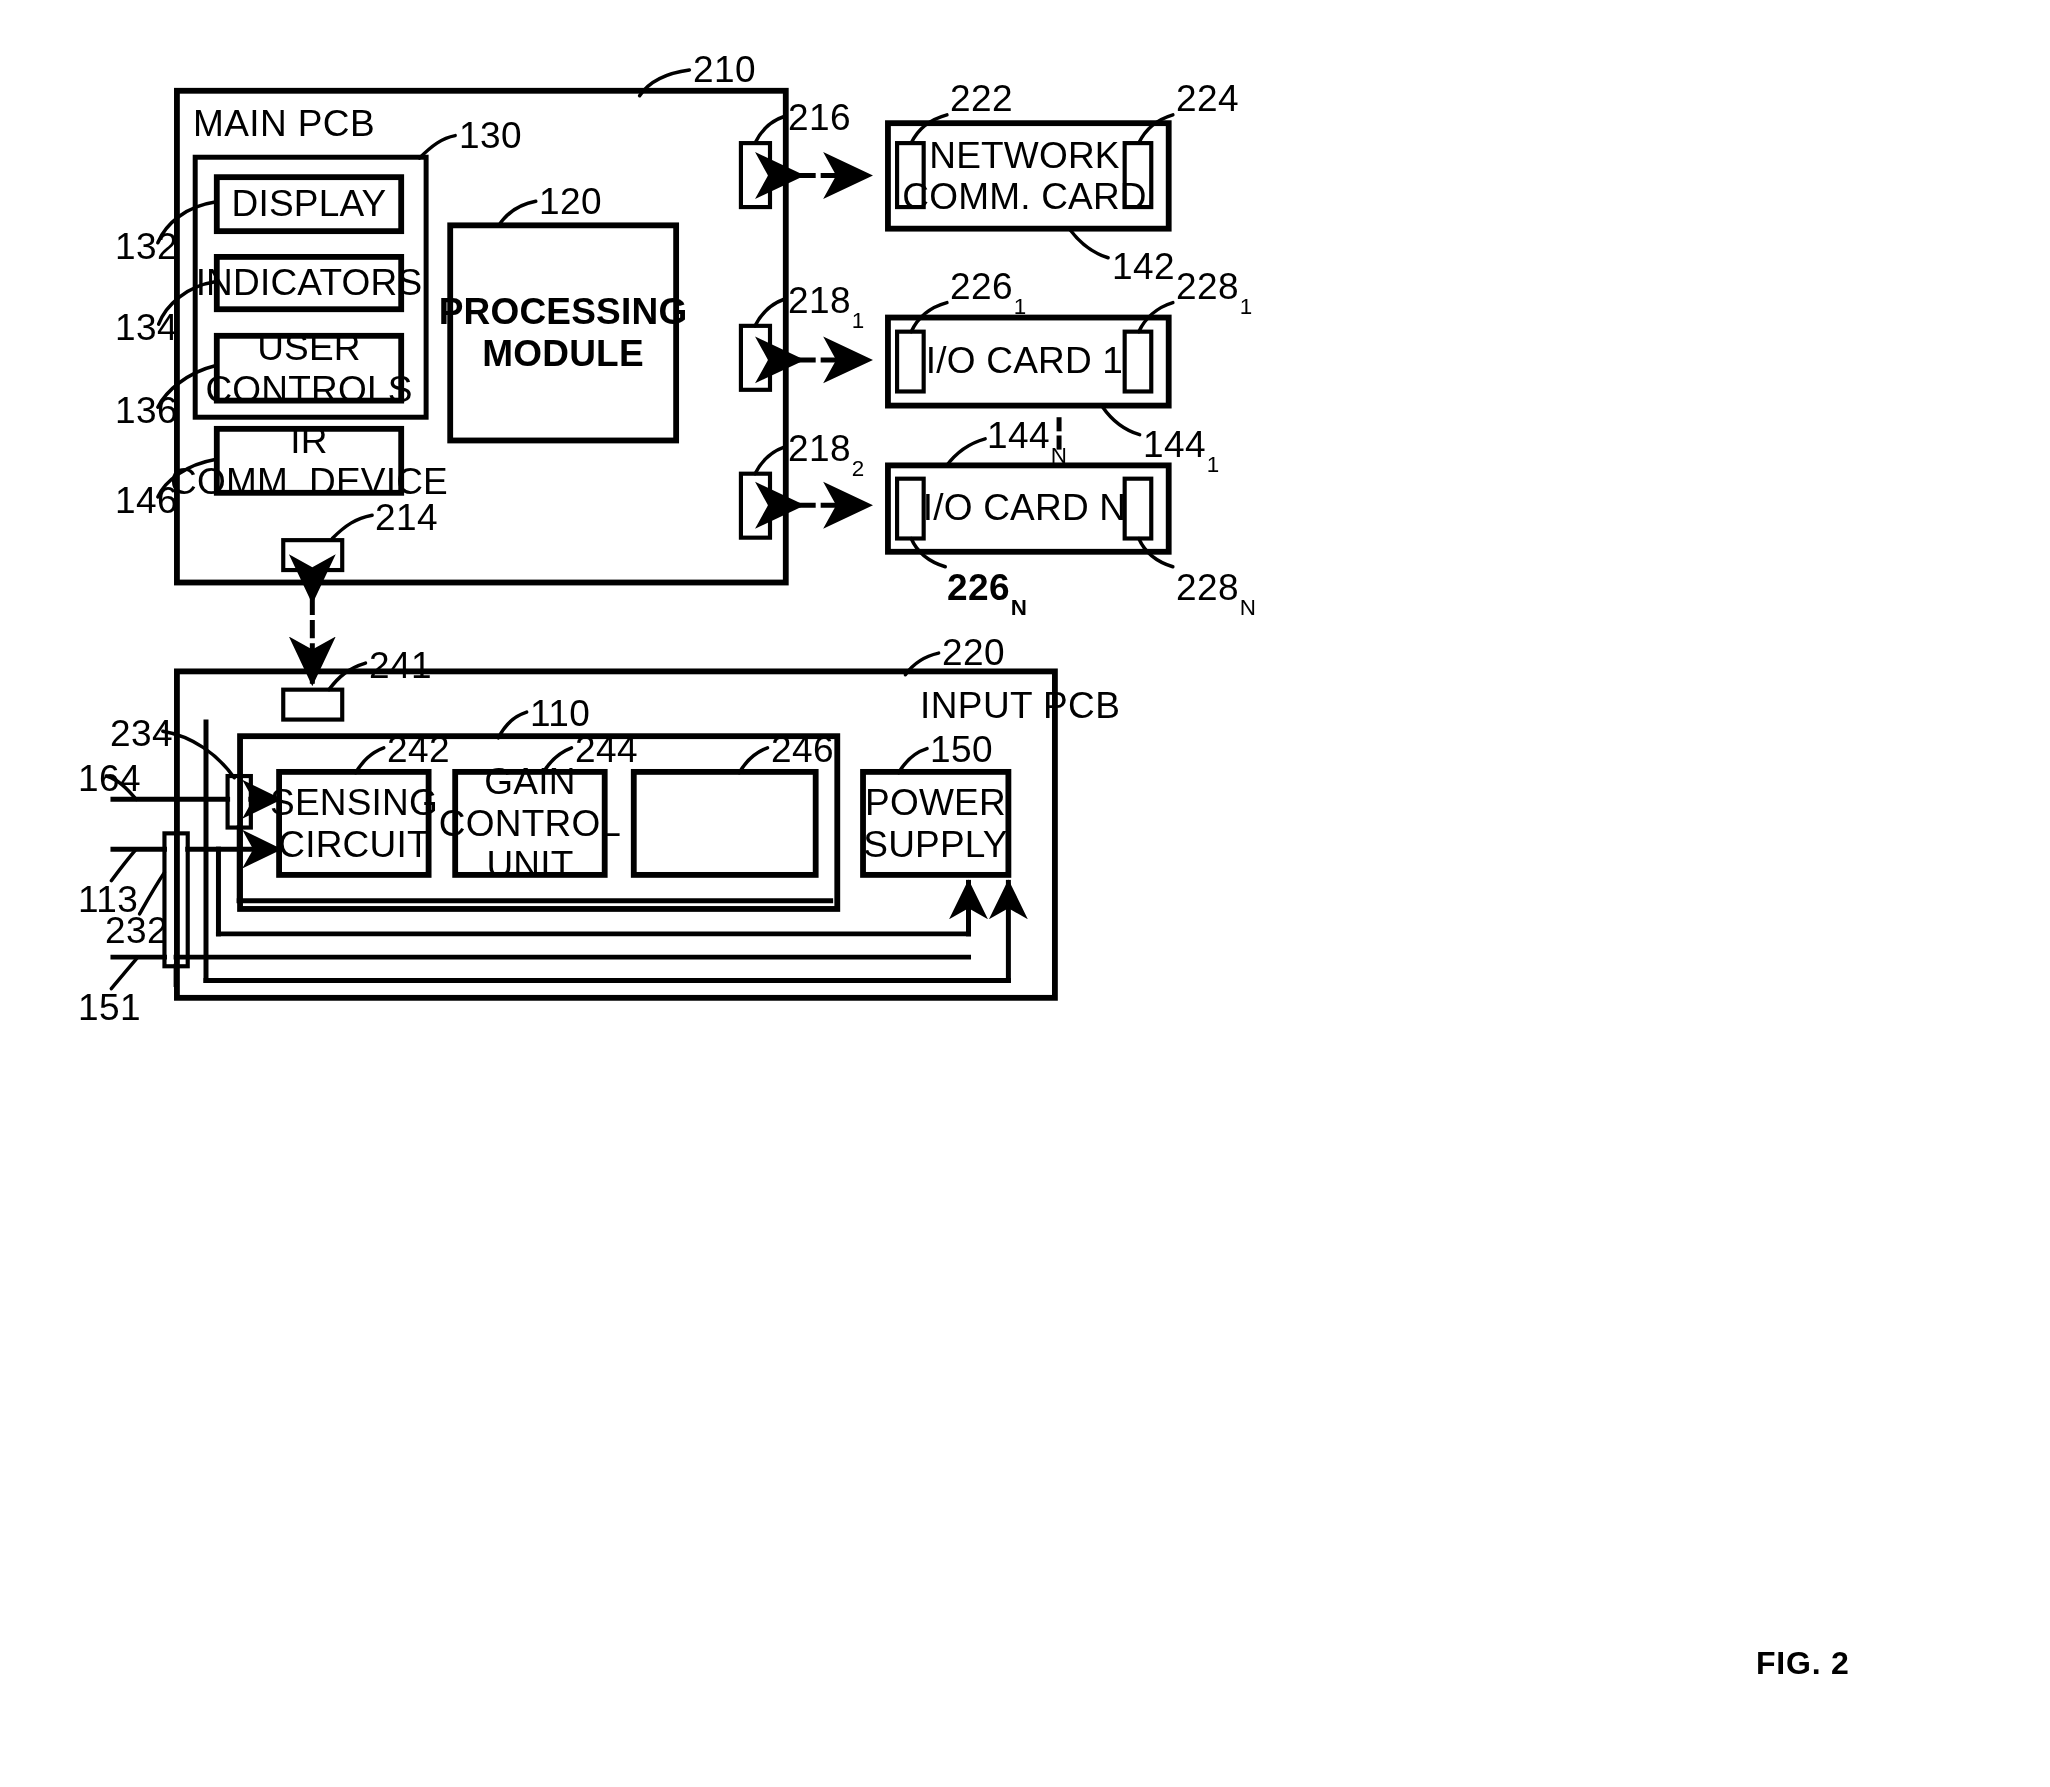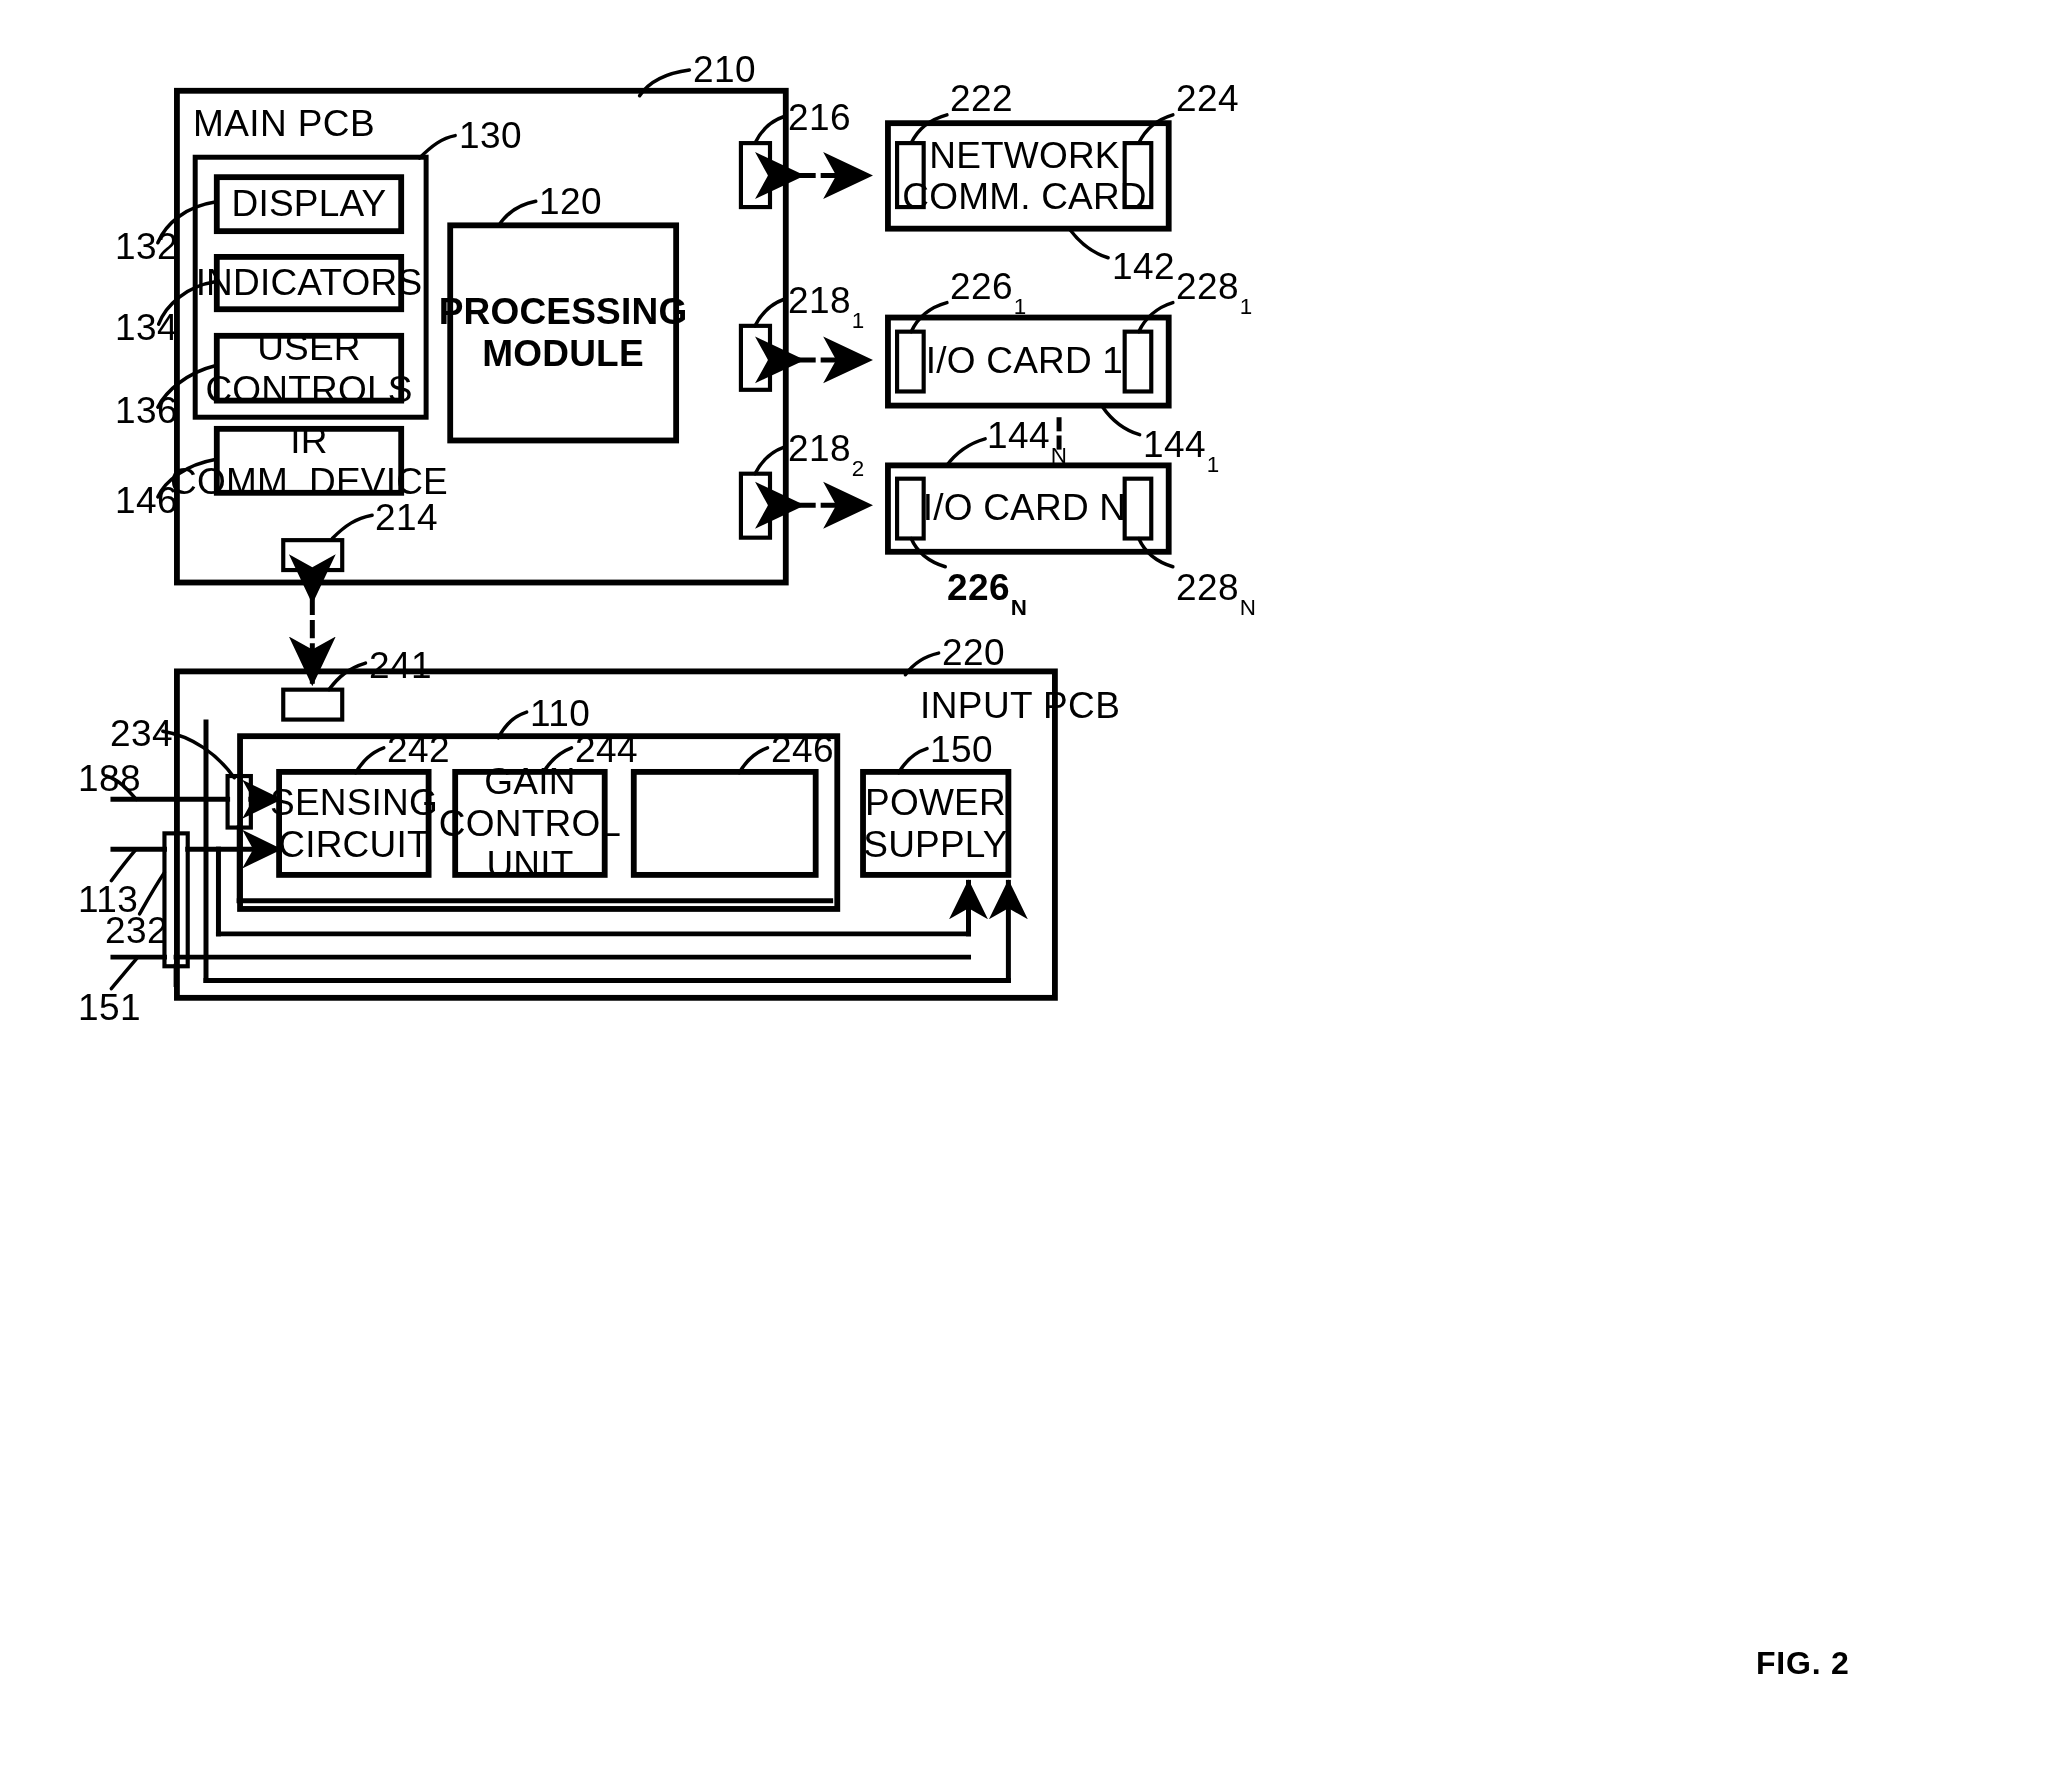--- a/index.html
+++ b/index.html
@@ -287,21 +287,21 @@
   <div class="lbl boxtext ctr" style="left:863px; top:772px; width:145px; height:103px;"><div>POWER<br>SUPPLY</div></div>
 
   <div class="lbl ref" style="left:942px; top:632px;">220</div>
   <div class="lbl ref" style="left:369px; top:645px;">241</div>
   <div class="lbl ref" style="left:530px; top:693px;">110</div>
   <div class="lbl ref" style="left:387px; top:729px;">242</div>
   <div class="lbl ref" style="left:575px; top:729px;">244</div>
   <div class="lbl ref" style="left:771px; top:729px;">246</div>
   <div class="lbl ref" style="left:930px; top:729px;">150</div>
   <div class="lbl ref" style="left:110px; top:713px;">234</div>
-  <div class="lbl ref" style="left:78px; top:758px;">188</div>
+  <div class="lbl ref" style="left:78px; top:758px;">164</div>
   <div class="lbl ref" style="left:78px; top:879px;">113</div>
   <div class="lbl ref" style="left:105px; top:910px;">232</div>
   <div class="lbl ref" style="left:78px; top:987px;">151</div>
 
   <div class="lbl figcap" style="left:1756px; top:1646px;">FIG. 2</div>
 
 </div>
 
 
 </body></html>

